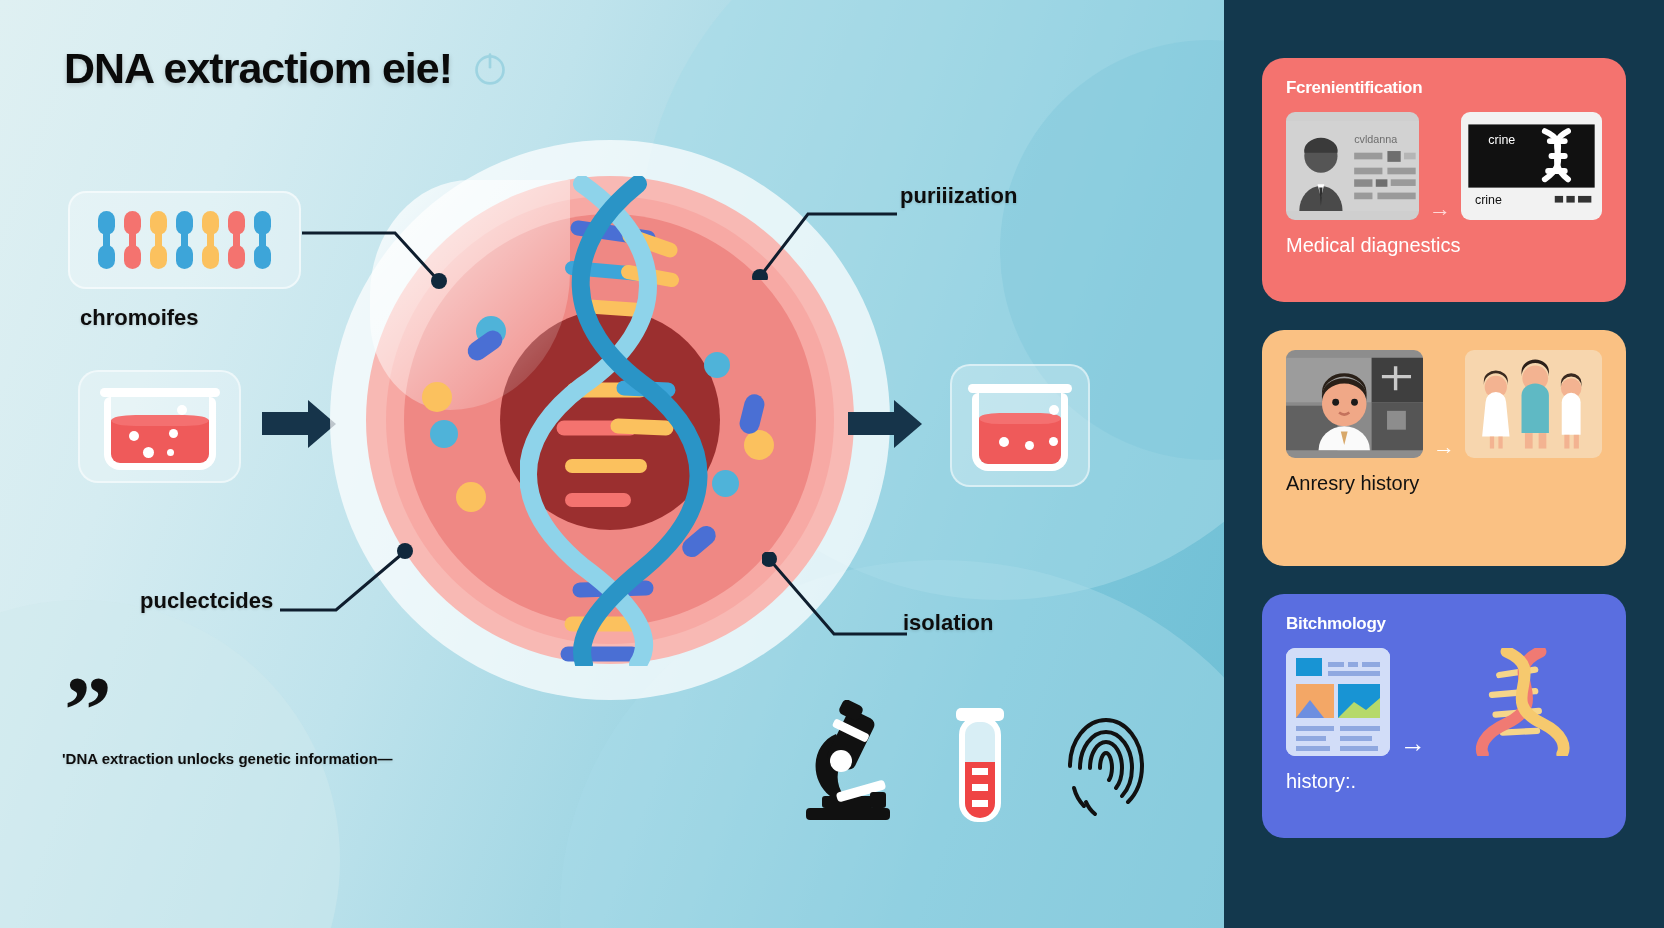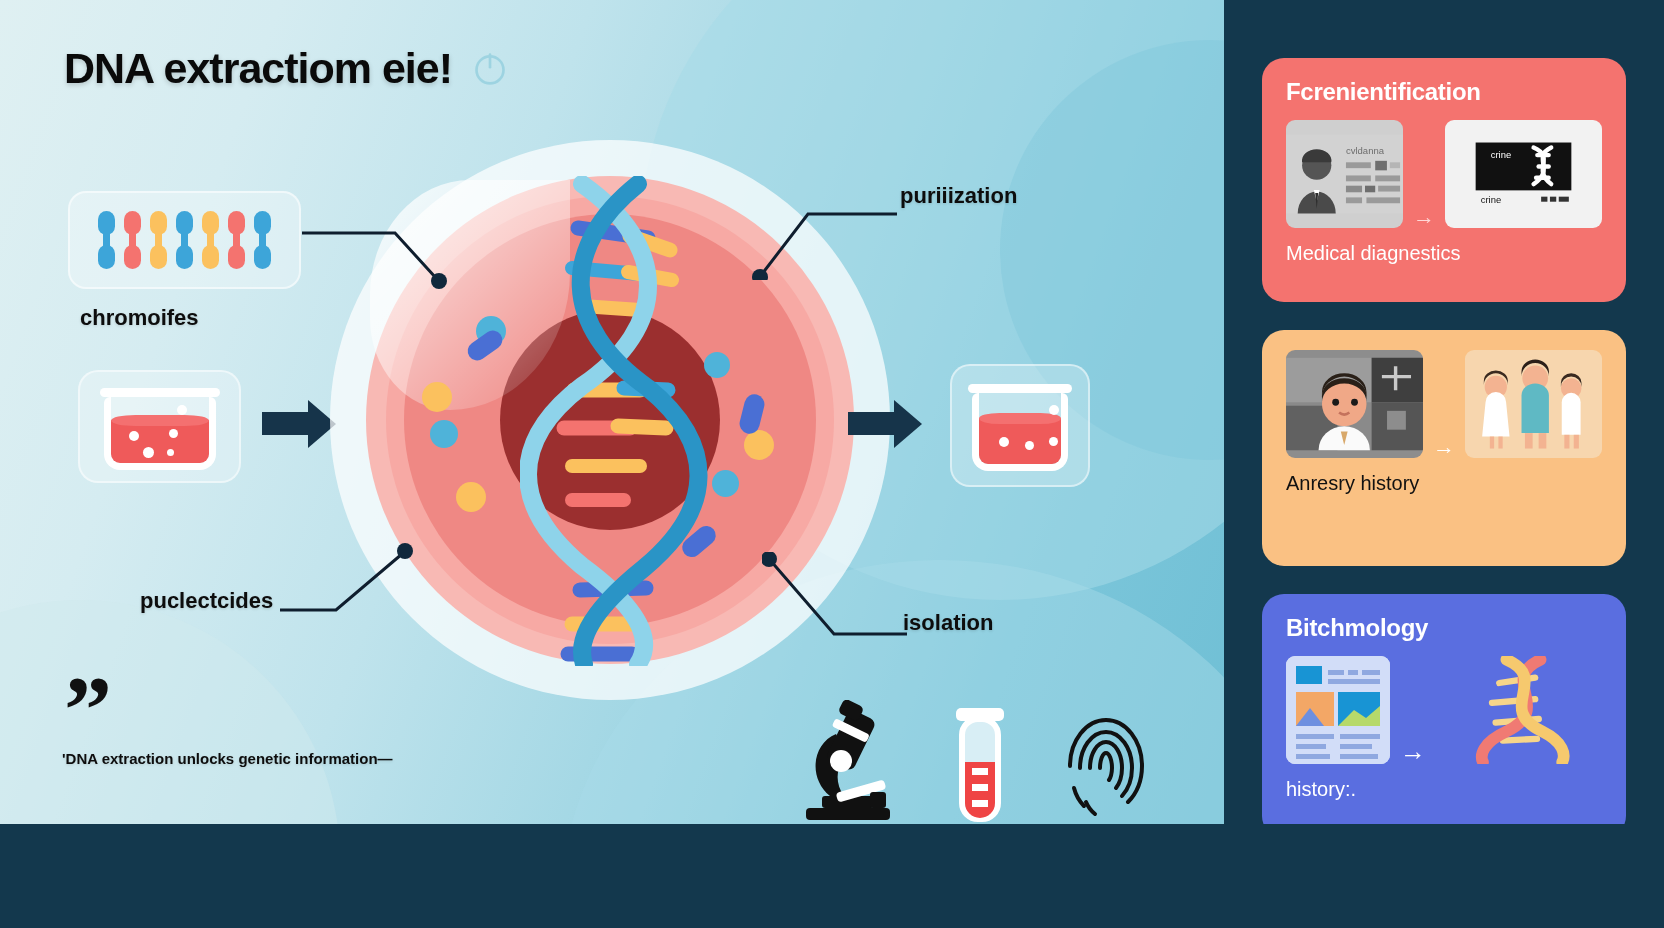--- a/index.html
+++ b/index.html
@@ -1,21 +1,21 @@
 <!DOCTYPE html>
 <html><head>
 <meta charset="utf-8">
 <style>
   * { margin:0; padding:0; box-sizing:border-box; }
   html,body { width:1664px; height:928px; overflow:hidden; }
   body {
     font-family:"Liberation Sans", sans-serif;
     background:#13384d;
   }
-  .canvas { position:relative; width:1664px; height:824px; overflow:hidden; background:#8b5cf6; }
+  .canvas { position:relative; width:1664px; height:928px; overflow:hidden; background:#8b5cf6; }
 
   
   .stage {
     position:absolute; left:0; top:0; width:1224px; height:928px;
     background:linear-gradient(110deg,#dff0f2 0%,#d5ecf1 18%,#bfe3ec 38%,#9ed5e3 60%,#7cc6da 80%,#6dbed4 100%);
     overflow:hidden;
   }
   
   .blob { position:absolute; border-radius:50%; pointer-events:none; }
   .blob-a { left:640px; top:-120px; width:720px; height:720px; background:#a6dbe8; opacity:.55; }
@@ -99,21 +99,21 @@
     font-size:15px; font-weight:bold; color:#0d0d0d; line-height:1.45;
     text-shadow:0 1px 3px rgba(0,0,0,.13); }
 
   
   .icons { position:absolute; left:800px; top:700px; display:flex; align-items:flex-end; gap:58px; }
 
   
   .sidebar { position:absolute; left:1224px; top:0; width:440px; height:928px;
     background:#13384d; padding:58px 38px; display:flex; flex-direction:column; gap:28px; }
   .card { border-radius:22px; padding:20px 24px 18px 24px; position:relative; }
-  .card-title { font-size:24px; font-weight:bold; margin-bottom:14px; letter-spacing:-.3px; }
+  .card-title { font-size:17px; font-weight:bold; margin-bottom:14px; letter-spacing:-.3px; }
   .card-media { display:flex; align-items:flex-end; gap:10px; height:108px; }
   .media-box { flex:1; height:100%; border-radius:9px; overflow:hidden; position:relative; }
   .card-caption { font-size:20px; margin-top:14px; }
   .mini-arrow { font-size:22px; line-height:1; flex:0 0 auto; }
   .c1 { background:#f4736f; height:244px; }
   .c1 .card-title, .c1 .card-caption { color:#ffffff; }
   .c2 { background:#fac183; height:236px; }
   .c2 .card-title, .c2 .card-caption { color:#111111; }
   .c3 { background:#5a6ee0; height:244px; }
   .c3 .card-title, .c3 .card-caption { color:#ffffff; }
@@ -336,21 +336,21 @@
             <rect x="82" y="56" width="34" height="8" fill="#9a9a9a"></rect>
             <rect x="122" y="56" width="34" height="8" fill="#9a9a9a"></rect>
             <rect x="82" y="70" width="22" height="9" fill="#8a8a8a"></rect>
             <rect x="108" y="70" width="14" height="9" fill="#6e6e6e"></rect>
             <rect x="126" y="70" width="30" height="8" fill="#9a9a9a"></rect>
             <rect x="82" y="86" width="22" height="8" fill="#9a9a9a"></rect>
             <rect x="110" y="86" width="46" height="8" fill="#9a9a9a"></rect>
           </svg>
         </div>
         <div class="mini-arrow" style="color:#ffd8d7;">→</div>
-        <div class="media-box" style="background:#f2f2f2; padding:20px;">
+        <div class="media-box" style="background:#f2f2f2; padding:4px;">
           <svg viewBox="0 0 160 108" style="width:100%;height:100%">
             <rect x="4" y="4" width="152" height="76" fill="#111"></rect>
             <text x="28" y="28" font-size="15" fill="#fff" font-family="Liberation Sans, sans-serif">crine</text>
             <g stroke="#fff" stroke-width="7" fill="none" stroke-linecap="round">
               <path d="M96,12 C132,28 92,46 124,70"></path>
               <path d="M124,12 C92,28 132,46 96,70"></path>
               <line x1="102" y1="24" x2="120" y2="24"></line>
               <line x1="104" y1="42" x2="120" y2="42"></line>
               <line x1="100" y1="60" x2="120" y2="60"></line>
             </g>

